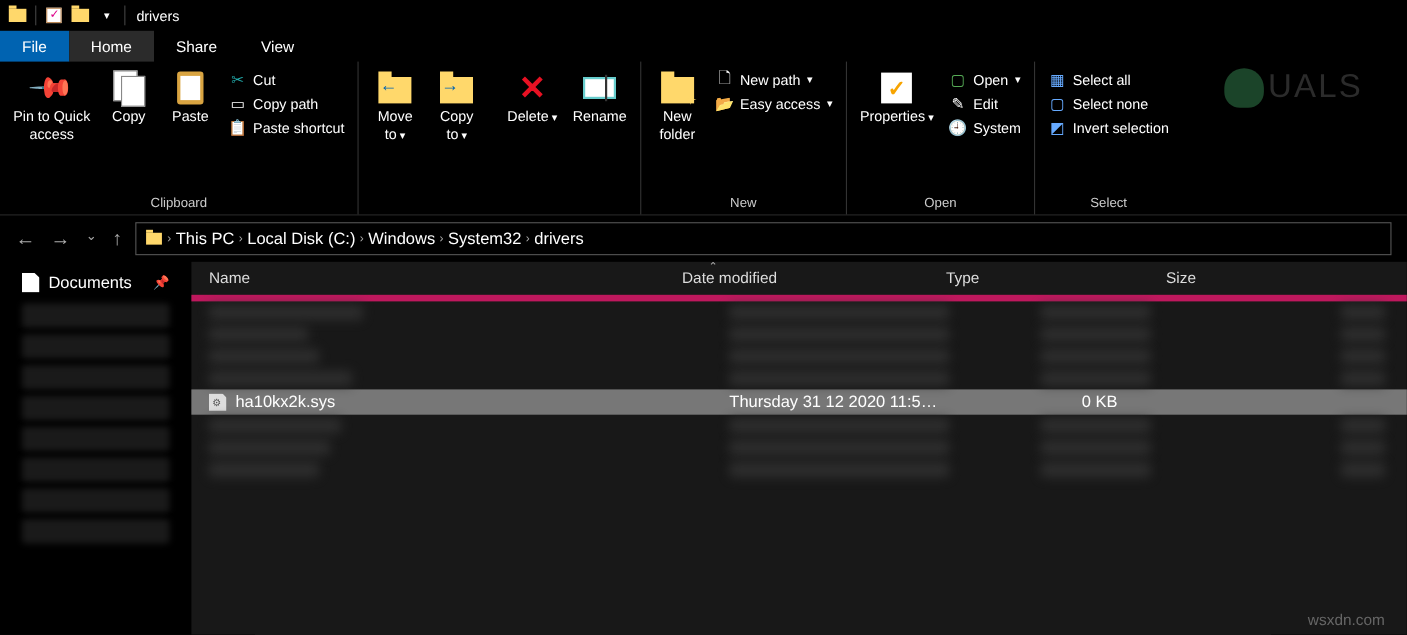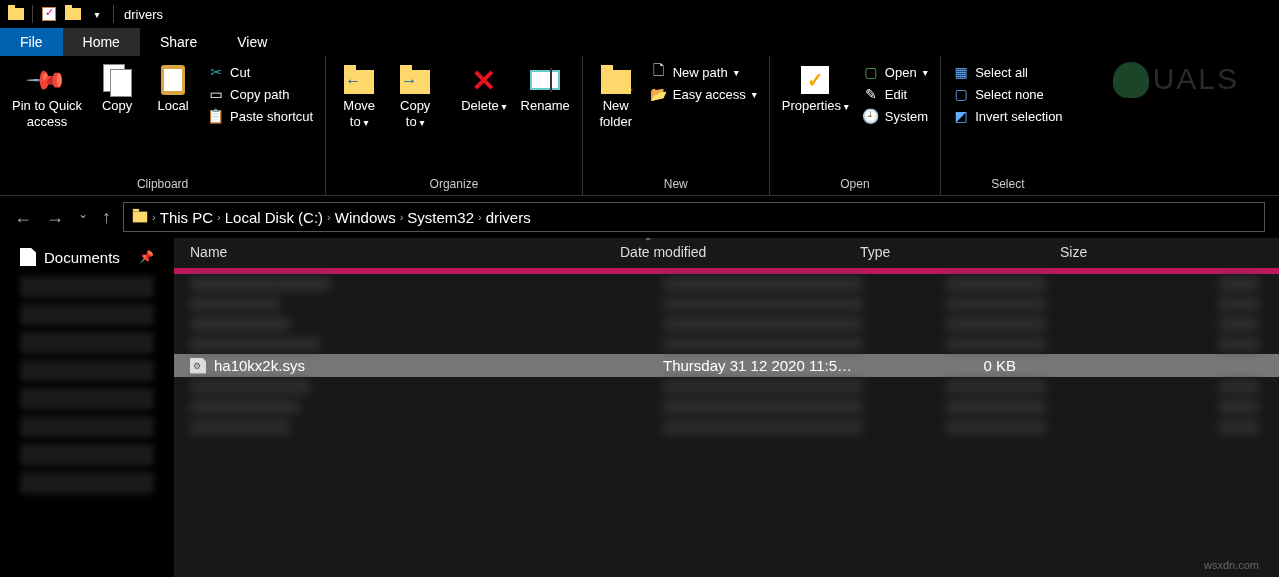--- a/index.html
+++ b/index.html
@@ -75,21 +75,21 @@
 .rows { }
 .row { display:flex; align-items:flex-start; padding:3px 0 3px 16px; font-size:15px;gap:43px; }
 .row.blur { filter:blur(5px); opacity:.8; }
 .row.sel { background:#777; }
 .cell-name{width:430px; display:flex; align-items:center; gap:8px;}
 .cell-date{width:240px;} .cell-type{width:200px;} .cell-size{width:90px;text-align:right;padding-right:20px;}
 .file-ico{width:16px;height:16px;background:#ddd;clip-path:polygon(0 0,75% 0,100% 25%,100% 100%,0 100%);position:relative;}
 .file-ico:after{content:'⚙';position:absolute;font-size:9px;color:#555;left:3px;top:3px;}
 .blur-bar{height:14px;background:#333;border-radius:3px;}
 
-.watermark{position:absolute;right:20px;bottom:6px;font-size:11px;color:#666;}
+.watermark{position:absolute;right:20px;bottom:6px;font-size:14px;color:#666;}
 .brand{position:absolute;top:62px;right:40px;font-size:30px;color:#2b2b2b;font-weight:300;letter-spacing:2px;display:flex;align-items:flex-start;gap:4px;}
 .brand-ico{width:36px;height:36px;background:#4a6;border-radius:50% 50% 40% 40%;position:relative;opacity:.4;}
 </style>
 </head>
 <body>
 
 <div class="titlebar">
   <div class="icon-slot">
       <div class="folder-glyph"></div>
     </div>
@@ -124,21 +124,21 @@
       <div class="big-btn">
         <div class="ico">
             <div class="copy-ico"></div>
           </div>
         <div class="lbl">Copy</div>
       </div>
       <div class="big-btn">
         <div class="ico">
             <div class="paste-ico"></div>
           </div>
-        <div class="lbl">Local</div>
+        <div class="lbl">Paste</div>
       </div>
       <div class="small-list">
         <div class="small-btn">
           <span class="ico-sm scissors">✂</span>
           <span>Cut</span>
         </div>
         <div class="small-btn">
           <span class="ico-sm">▭</span>
           <span>Copy path</span>
         </div>
@@ -174,21 +174,20 @@
         <div class="ico x-red">✕</div>
         <div class="lbl dd">Delete</div>
       </div>
       <div class="big-btn">
         <div class="ico">
             <div class="rename-ico"></div>
           </div>
         <div class="lbl">Rename</div>
       </div>
     </div>
-    <div class="group-label">Organize</div>
   </div>
 
   <div class="group">
     <div class="group-body">
       <div class="big-btn">
         <div class="ico" style="position:relative;">
             <div class="folder-big"></div>
             <span style="position:absolute;right:-2px;bottom:-2px;color:#ffd86b;font-size:14px;">✦</span>
           </div>
         <div class="lbl">New

